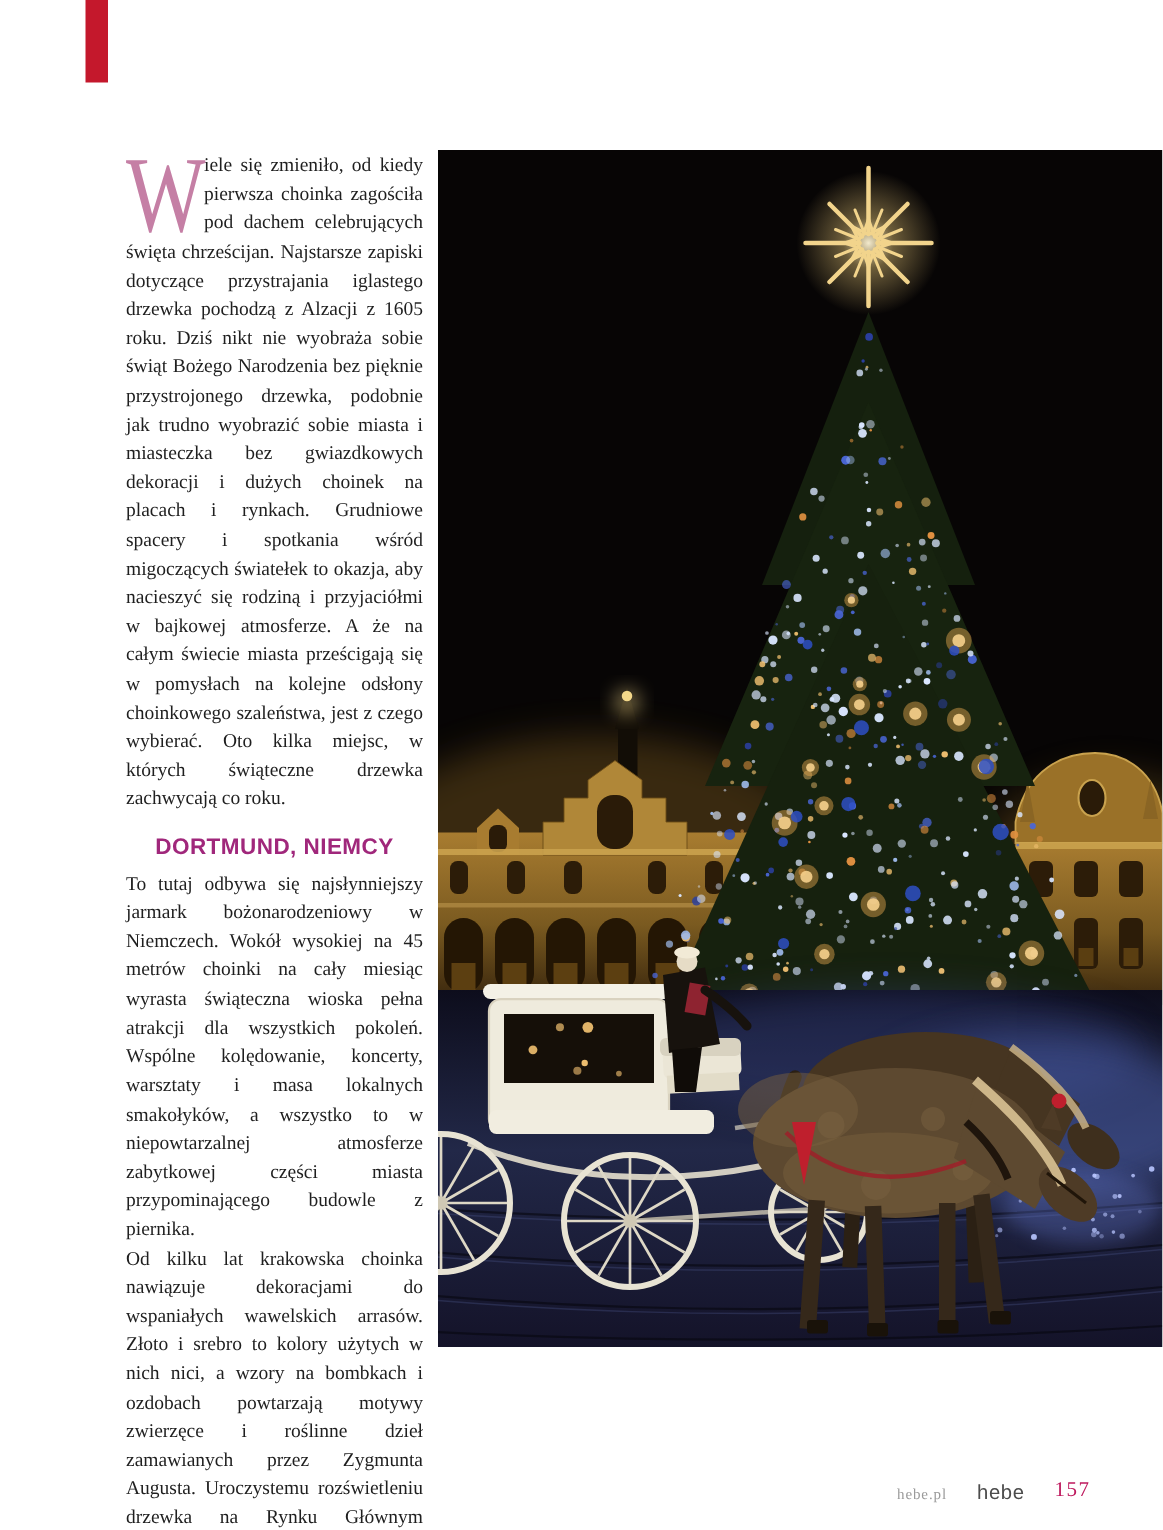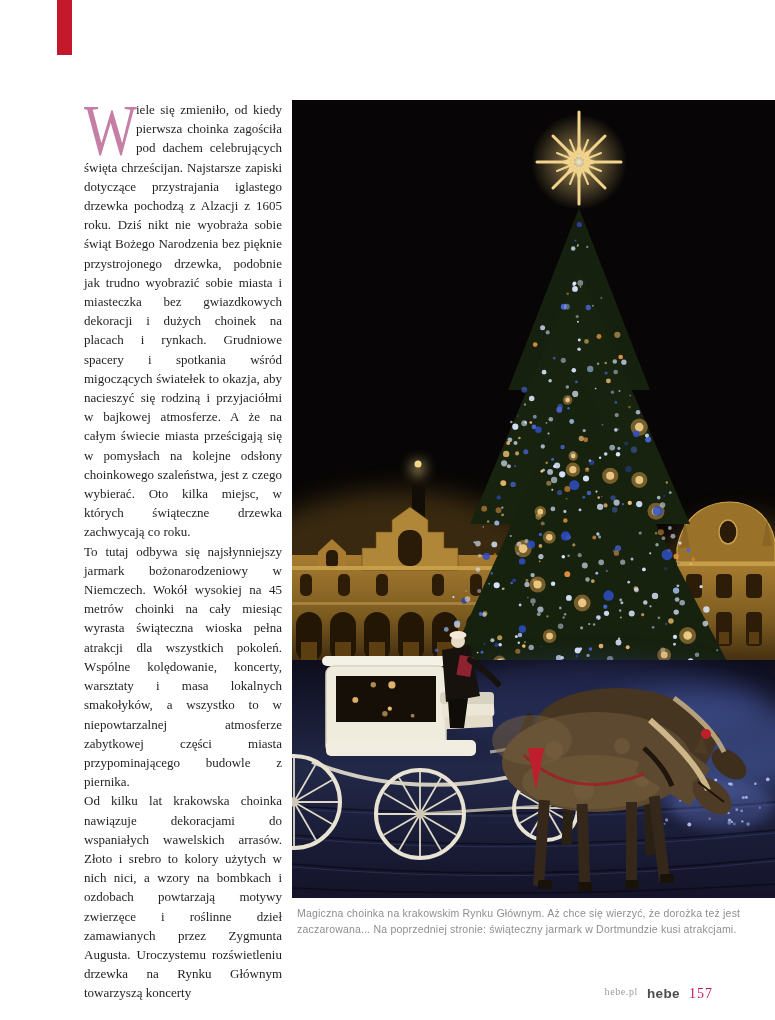--- a/index.html
+++ b/index.html
@@ -15,36 +15,37 @@
   .section-heading{font-family:"Liberation Sans",sans-serif;font-weight:bold;
                    text-align:center;font-size:15px;letter-spacing:.3px;margin:13px 0 5px;}
   
   .photo{position:absolute;left:292px;top:100px;width:483px;height:798px;background:#070505;}
   .photo svg{display:block;}
   
   .caption{position:absolute;left:297px;top:906px;width:470px;
            font-family:"Liberation Sans",sans-serif;font-size:10.5px;line-height:15.5px;
            color:#8e8e8e;letter-spacing:.2px;}
   
-  .footer{position:absolute;top:986px;right:62px;display:flex;align-items:flex-start;gap:9px;}
+  .footer{position:absolute;top:986px;right:48px;display:flex;align-items:flex-end;gap:20px;}
   .footer-site{font-family:"Liberation Serif",serif;font-size:10px;color:#9a9a9a;letter-spacing:.6px;}
-  .footer-brand{font-family:"Liberation Sans",sans-serif;font-weight:bold;font-size:13.5px;
+  .footer-brand{font-family:"Liberation Sans",sans-serif;font-weight:normal;font-size:13.5px;
                 color:#4c4c4c;letter-spacing:.4px;}
   .footer-page{font-family:"Liberation Serif",serif;font-size:14px;color:#be185d;letter-spacing:1px;}
 </style>
 </head>
 <body>
 
 <div class="page">
 
   <div class="red-tab" style="background: rgb(196, 24, 44);"></div>
 
   <div class="column">
     <p><span class="dropcap" style="color: rgb(197, 127, 165);">W</span><span>iele się zmieniło, od kiedy pierwsza choinka zagościła pod dachem celebrujących święta chrześcijan. Najstarsze zapiski dotyczące przystrajania iglastego drzewka pochodzą z Alzacji z 1605 roku. Dziś nikt nie wyobraża sobie świąt Bożego Narodzenia bez pięknie przystrojonego drzewka, podobnie jak trudno wyobrazić sobie miasta i miasteczka bez gwiazdkowych dekoracji i dużych choinek na placach i rynkach. Grudniowe spacery i spotkania wśród migoczących światełek to okazja, aby nacieszyć się rodziną i przyjaciółmi w bajkowej atmosferze. A że na całym świecie miasta prześcigają się w pomysłach na kolejne odsłony choinkowego szaleństwa, jest z czego wybierać. Oto kilka miejsc, w których świąteczne drzewka zachwycają co roku.</span></p>
 
+    <div class="section-heading" style="color: rgb(160, 39, 123);">DORTMUND, NIEMCY</div>
     <p><span>To tutaj odbywa się najsłynniejszy jarmark bożonarodzeniowy w Niemczech. Wokół wysokiej na 45 metrów choinki na cały miesiąc wyrasta świąteczna wioska pełna atrakcji dla wszystkich pokoleń. Wspólne kolędowanie, koncerty, warsztaty i masa lokalnych smakołyków, a wszystko to w niepowtarzalnej atmosferze zabytkowej części miasta przypominającego budowle z piernika.</span></p>
 
     <p><span>Od kilku lat krakowska choinka nawiązuje dekoracjami do wspaniałych wawelskich arrasów. Złoto i srebro to kolory użytych w nich nici, a wzory na bombkach i ozdobach powtarzają motywy zwierzęce i roślinne dzieł zamawianych przez Zygmunta Augusta. Uroczystemu rozświetleniu drzewka na Rynku Głównym towarzyszą koncerty</span></p>
   </div>
 
   <div class="photo">
     <svg id="photo-svg" width="483" height="798" viewBox="0 0 483 798" xmlns="http://www.w3.org/2000/svg">
       <defs>
         <radialGradient id="starGlow" cx="50%" cy="50%" r="50%">
           <stop offset="0%" stop-color="#fff6d8" stop-opacity=".95"></stop>
@@ -736,21 +737,20 @@
         <polygon points="150,550 178,545 188,596 154,602" fill="#17120d"></polygon>
         <rect x="166" y="556" width="14" height="20" fill="#8e2330" transform="rotate(10 173 566)"></rect>
         <circle cx="166" cy="541" r="7" fill="#e6dcc6"></circle>
         <ellipse cx="166" cy="535" rx="8.5" ry="4" fill="#f2ead6"></ellipse>
         <path d="M178,560 Q196,572 206,584" stroke="#17120d" stroke-width="6" fill="none" stroke-linecap="round"></path>
         <polygon points="156,600 176,598 172,628 158,628" fill="#100c08"></polygon>
       </g>
     </svg>
   </div>
 
-  <div class="caption">Magiczna choinka na krakowskim Rynku Głównym. Aż chce się wierzyć, że dorożka też jest zaczarowana... Na poprzedniej stronie: świąteczny jarmark w Dortmundzie kusi atrakcjami.</div>
 
   <div class="footer">
     <span class="footer-site">hebe.pl</span>
     <span class="footer-brand">hebe</span>
     <span class="footer-page">157</span>
   </div>
 
 </div>
 
 </body></html>

